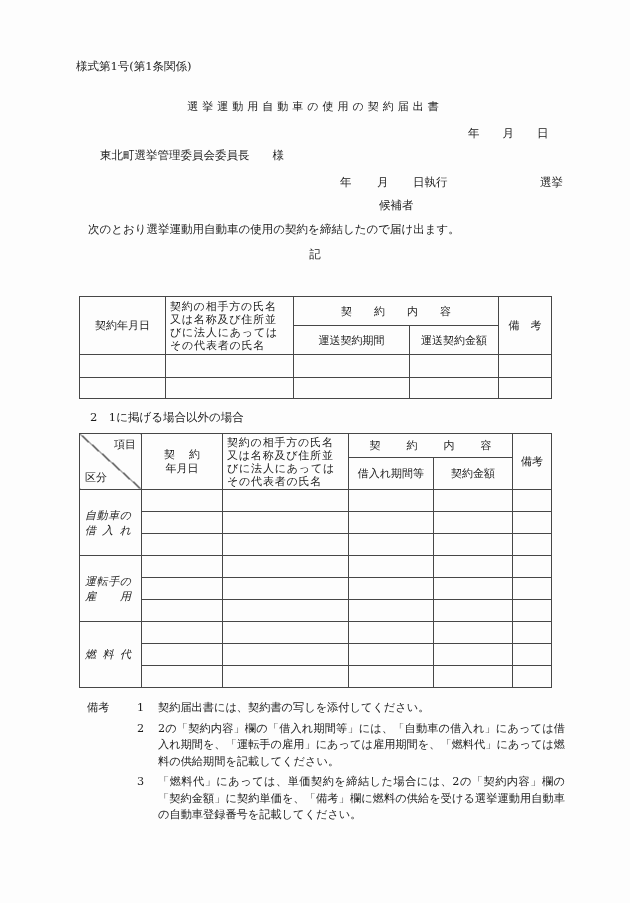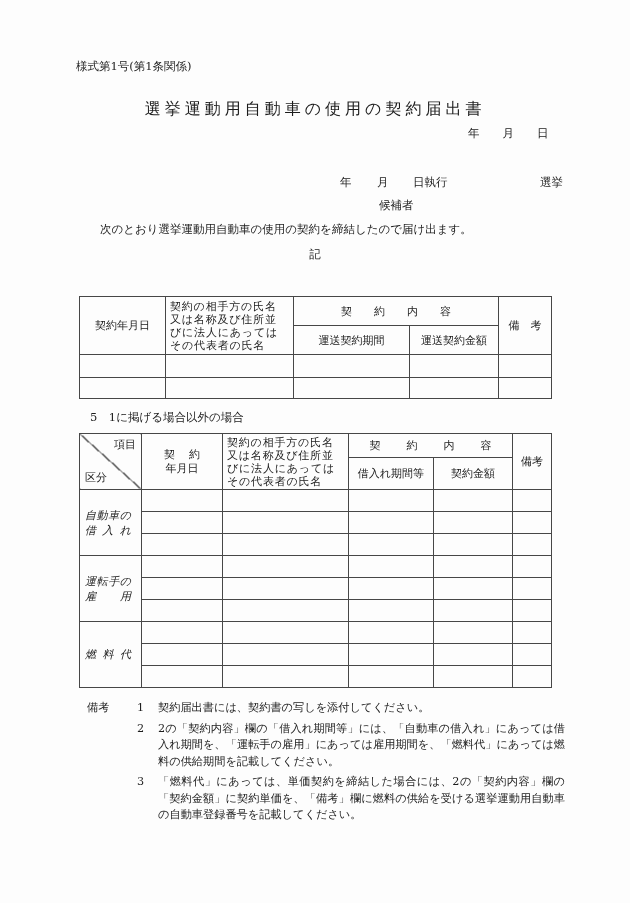--- a/index.html
+++ b/index.html
@@ -3,21 +3,21 @@
 <meta charset="utf-8">
 <style>
   html,body { margin:0; padding:0; }
   .page {
     position:relative; width:630px; height:903px; overflow:hidden;
     background:#fdfdfd; color:#1c1c1c;
     font-family:"DejaVu Serif","Liberation Serif",serif;
     font-size:11.5px;
   }
   .abs { position:absolute; white-space:nowrap; }
-  .doc-title { left:0; right:0; text-align:center; letter-spacing:4px; font-size:16px; }
+  .doc-title { left:0; right:0; text-align:center; letter-spacing:4px; font-size:11px; }
   .center-line { left:0; right:0; text-align:center; }
 
   table { border-collapse:collapse; table-layout:fixed; }
   .frm td { border:1px solid #474747; font-size:11px; font-weight:normal;
             text-align:center; vertical-align:middle; padding:0; }
   .party { text-align:left !important; padding-left:4px !important; line-height:13px; letter-spacing:0.8px; }
   .spread { text-align:justify; text-align-last:justify; margin:0 auto; }
   .sp1 { width:110px; }
   .sp2 { width:122px; }
   .dash td { border-bottom:1px dashed #9b9b9b; }
@@ -44,31 +44,32 @@
 <body>
 
 <div class="page">
 
   <div class="abs" style="left:76px; top:59px;">様式第1号(第1条関係)</div>
 
   <div class="abs doc-title" style="top:99px;">選挙運動用自動車の使用の契約届出書</div>
 
   <div class="abs" style="left:468px; top:126px;">年　　月　　日</div>
 
+  <div class="abs" style="left:100px; top:148px;">東北町選挙管理委員会委員長　　様</div>
 
   <div class="abs" style="left:0; top:175px; width:630px; height:16px;">
     <span class="abs" style="left:340px;">年</span>
     <span class="abs" style="left:377px;">月</span>
     <span class="abs" style="left:413px;">日執行</span>
     <span class="abs" style="left:540px;">選挙</span>
   </div>
 
   <div class="abs" style="left:379px; top:198px;">候補者</div>
 
-  <div class="abs" style="left:100px; top:222px;">次のとおり選挙運動用自動車の使用の契約を締結したので届け出ます。</div>
+  <div class="abs" style="left:88px; top:222px;">次のとおり選挙運動用自動車の使用の契約を締結したので届け出ます。</div>
 
   <div class="abs center-line" style="top:247px;">記</div>
 
 
   <table class="frm t1 abs" style="left:79px; top:296px; width:472px;">
     <colgroup>
         <col style="width:86px">
         <col style="width:128px">
         <col style="width:116px">
         <col style="width:89px">
@@ -102,21 +103,21 @@
     <tr style="height:21px;">
       <td></td>
       <td></td>
       <td></td>
       <td></td>
       <td></td>
     </tr>
   </tbody>
     </table>
 
-  <div class="abs" style="left:90px; top:410px;">5　1に掲げる場合以外の場合</div>
+  <div class="abs" style="left:90px; top:410px;">2　1に掲げる場合以外の場合</div>
 
   <table class="frm t2 abs" style="left:79px; top:433px; width:472px;">
     <colgroup>
         <col style="width:62px">
         <col style="width:81px">
         <col style="width:126px">
         <col style="width:85px">
         <col style="width:79px">
         <col style="width:39px">
       </colgroup>

